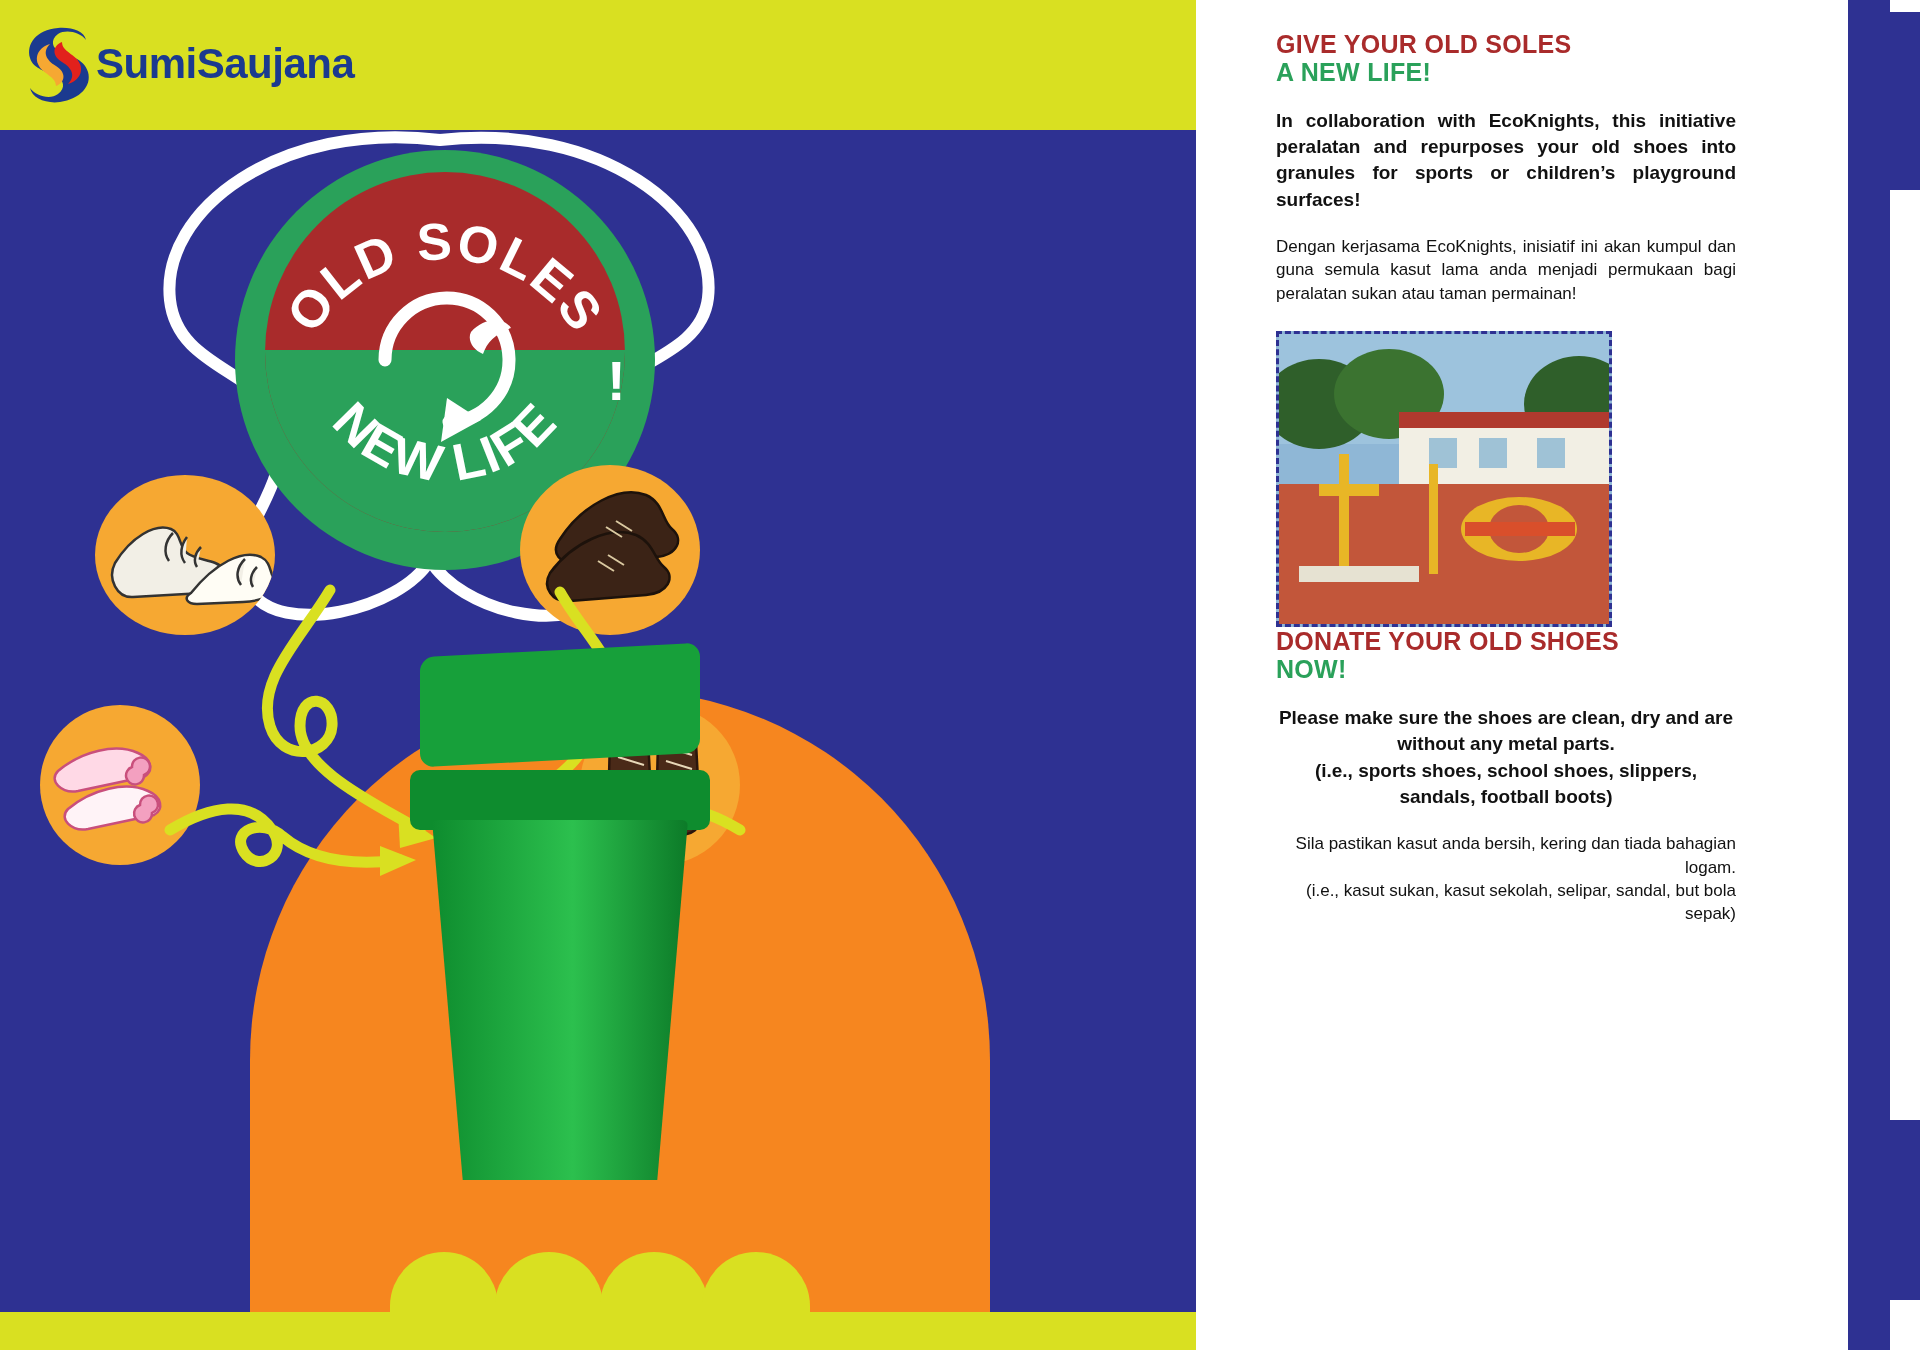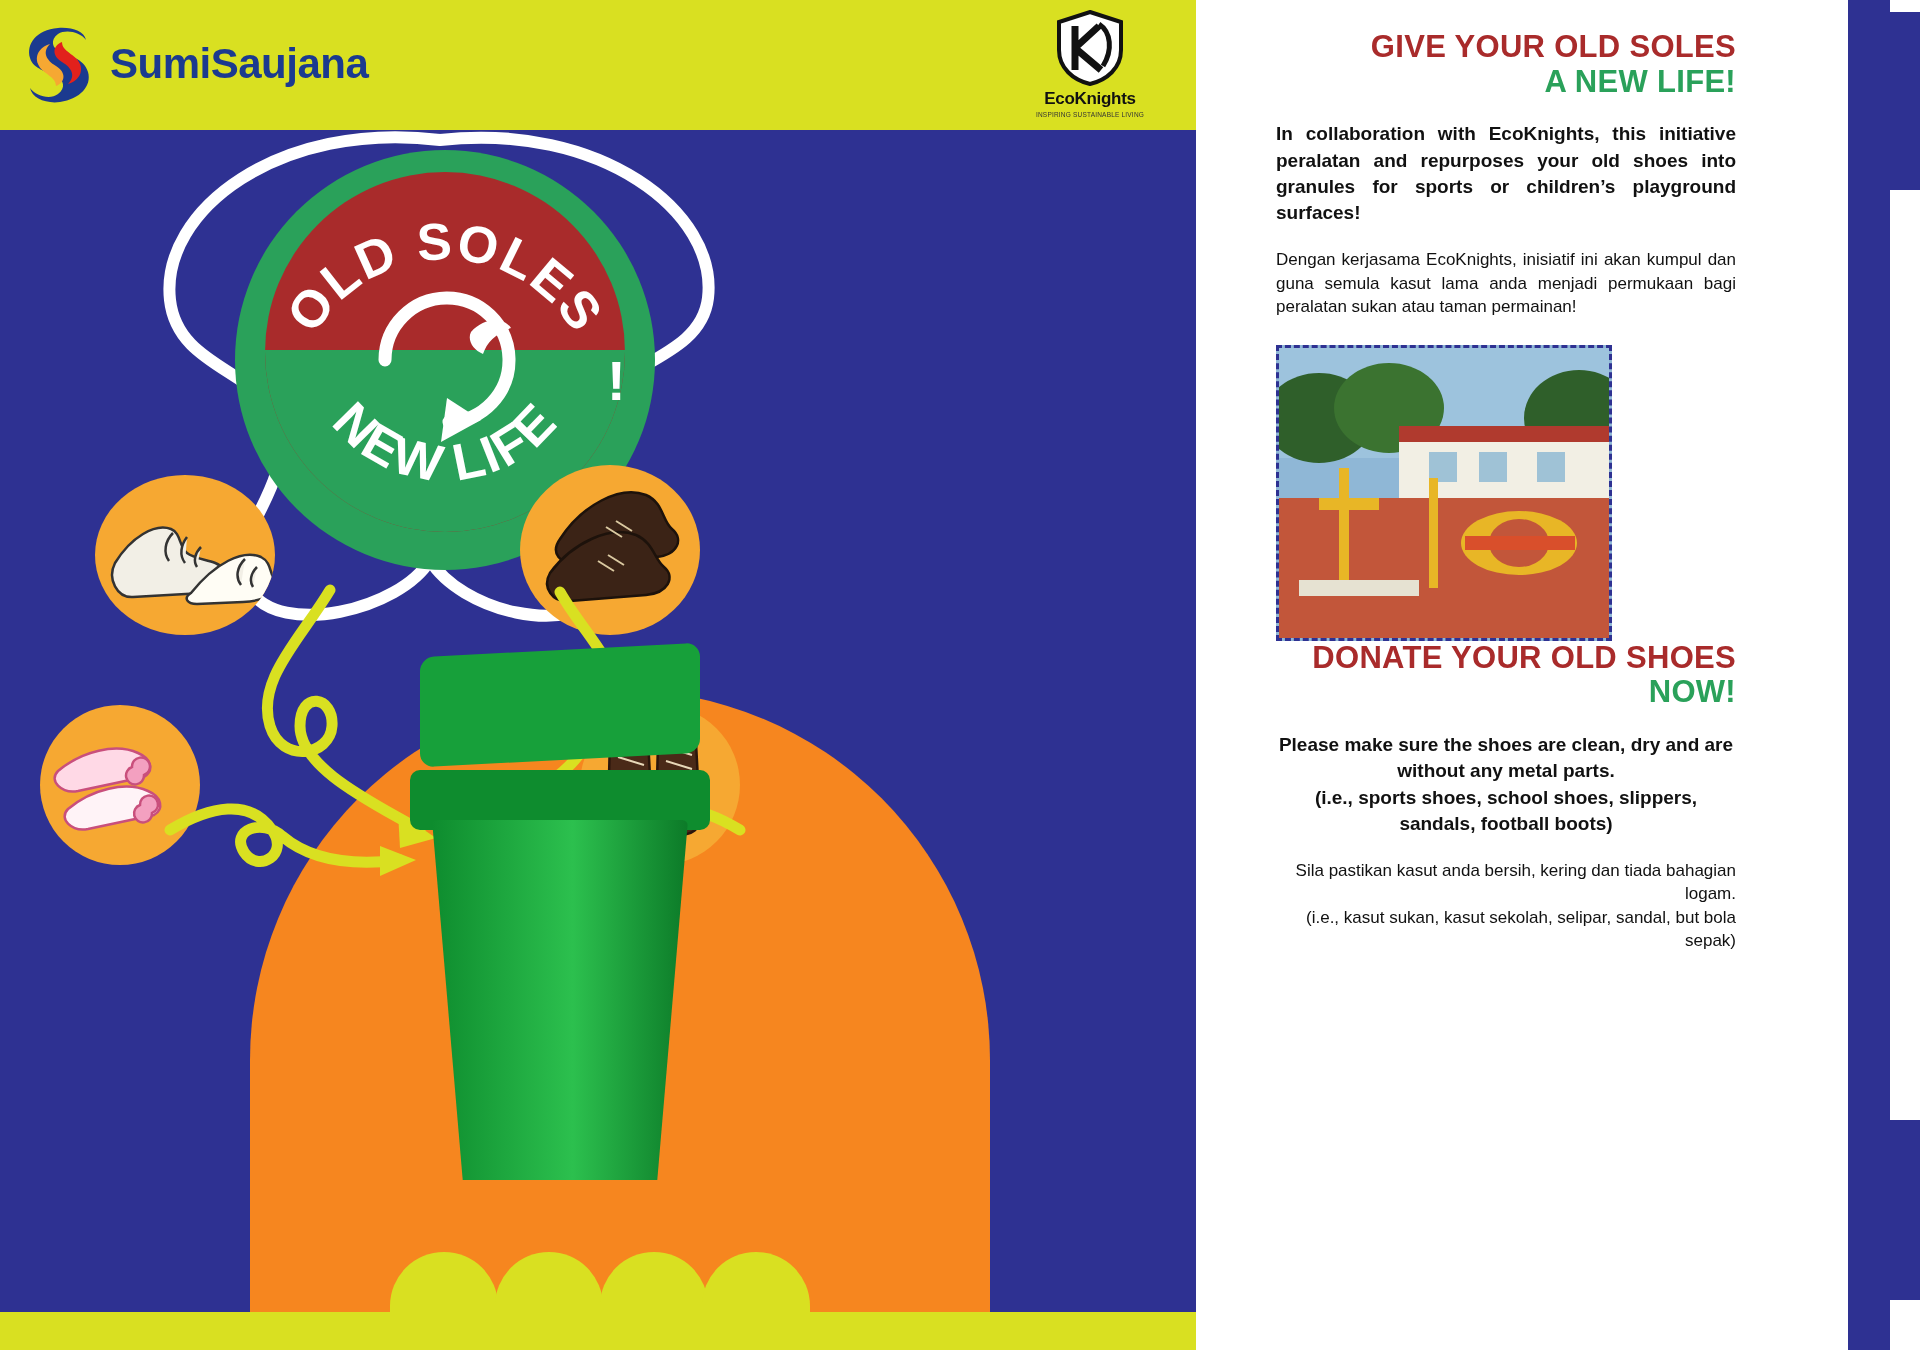--- a/index.html
+++ b/index.html
@@ -15,21 +15,21 @@
   
   .poster{
     position:absolute;left:0;top:0;width:1196px;height:1350px;
     background:#2e3192;overflow:hidden;
   }
   .poster-header{
     position:absolute;left:0;top:0;width:1196px;height:130px;
     background:#d9e021;
   }
   .logo-wrap{
-    position:absolute;left:22px;top:24px;display:flex;align-items:center;gap:14px;
+    position:absolute;left:22px;top:24px;display:flex;align-items:center;
   }
   .logo-mark{width:74px;height:80px;position:relative;}
   .logo-text{
     font-size:42px;font-weight:bold;color:#1b3a8f;letter-spacing:-0.5px;
     font-family:"Liberation Sans", sans-serif;
   }
   .eco-logo{
     position:absolute;right:46px;top:10px;width:120px;height:115px;text-align:center;
   }
   .eco-shield{width:70px;height:76px;margin:0 auto;position:relative;}
@@ -104,23 +104,22 @@
   
   .arrows{position:absolute;left:0;top:400px;width:1196px;height:400px;pointer-events:none;}
 
   
   .right{
     position:absolute;left:1196px;top:0;width:724px;height:1350px;background:#ffffff;
   }
   .right-inner{position:absolute;left:80px;top:30px;width:460px;}
   .head1{
     font-family:"Liberation Sans", sans-serif;
-    font-size:31px;font-weight:bold;line-height:1.12;letter-spacing:0.3px;
+    font-size:25px;font-weight:bold;line-height:1.12;letter-spacing:0.3px;
     text-transform:uppercase;
-    text-align:right;
   }
   .head1 .l1{color:#a92b2b;display:block;}
   .head1 .l2{color:#2aa15a;display:block;}
   .para-bold{
     font-size:19px;font-weight:bold;color:#111;line-height:1.38;text-align:justify;margin-top:22px;
   }
   .para{
     font-size:17px;color:#111;line-height:1.38;text-align:justify;margin-top:22px;
   }
   .photo{
@@ -148,31 +147,20 @@
         <div class="logo-mark">
           <svg width="74" height="80" viewBox="0 0 74 80">
             <path d="M36 4 C14 6 4 20 8 34 C11 45 26 48 34 52 C42 56 44 64 36 70 C28 76 14 72 8 64 C10 74 24 80 38 78 C58 75 70 62 66 48 C62 34 46 32 38 28 C30 24 28 16 36 10 C44 5 58 8 64 16 C62 7 50 3 36 4 Z" fill="#1b3a8f"></path>
             <path d="M40 18 C30 22 30 32 40 38 C50 44 54 52 46 60 C54 58 62 50 58 40 C54 30 40 28 40 18 Z" fill="#e2211c"></path>
             <path d="M34 62 C44 58 44 48 34 42 C24 36 20 28 28 20 C20 22 12 30 16 40 C20 50 34 52 34 62 Z" fill="#f6a832"></path>
           </svg>
         </div>
         <div class="logo-text">SumiSaujana</div>
       </div>
 
-      <div class="eco-logo">
-        <div class="eco-shield">
-          <svg width="70" height="76" viewBox="0 0 70 76">
-            <path d="M35 2 L66 12 L66 40 C66 58 52 70 35 74 C18 70 4 58 4 40 L4 12 Z" fill="#ffffff" stroke="#111" stroke-width="4"></path>
-            <path d="M20 16 L20 60 M20 38 L44 16 M20 38 L46 60" stroke="#111" stroke-width="7" fill="none"></path>
-            <path d="M44 14 C56 22 58 40 48 56" stroke="#111" stroke-width="5" fill="none"></path>
-          </svg>
-        </div>
-        <div class="eco-name">EcoKnights</div>
-        <div class="eco-tag">INSPIRING SUSTAINABLE LIVING</div>
-      </div>
     </div>
 
     <div class="poster-body">
 
       <div class="hill"></div>
 
       <svg class="squiggle" viewBox="0 0 660 560">
         <path d="M340 20 C180 0 60 90 70 180 C78 252 170 250 180 310 C190 376 120 420 150 470 C180 518 300 490 330 440
                  C360 490 470 520 510 470 C550 420 470 380 480 312 C492 244 600 246 608 178 C618 92 500 2 340 20 Z" fill="none" stroke="#ffffff" stroke-width="12" stroke-linecap="round"></path>
       </svg>

